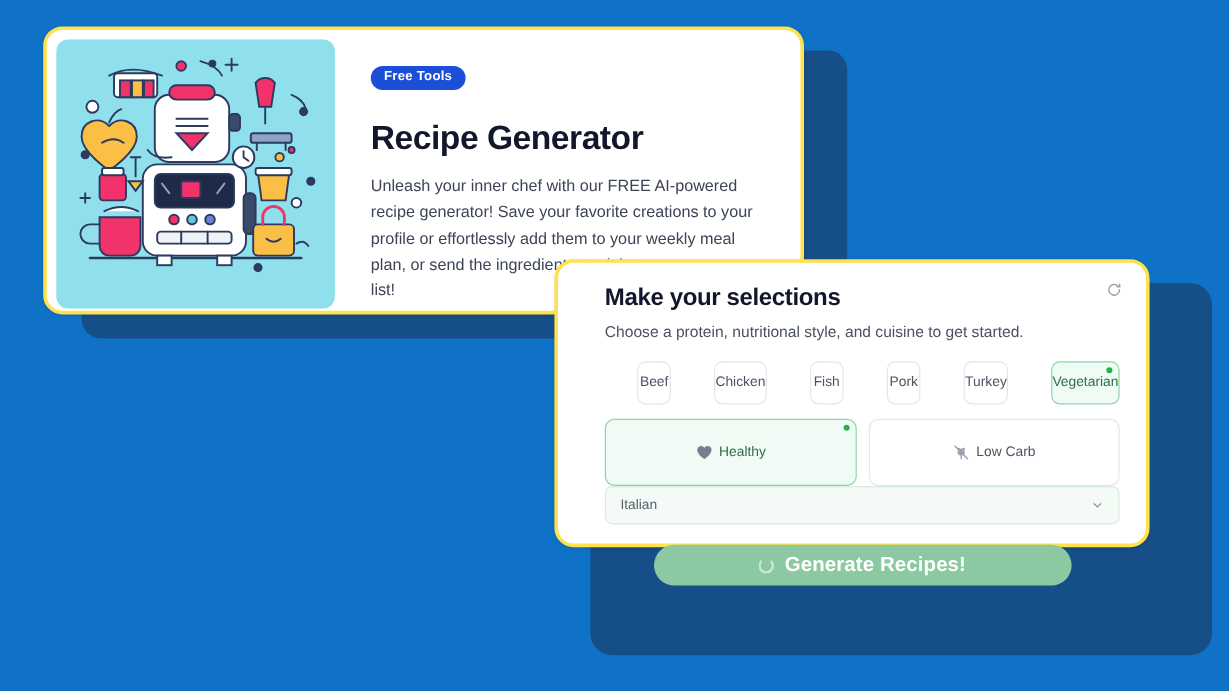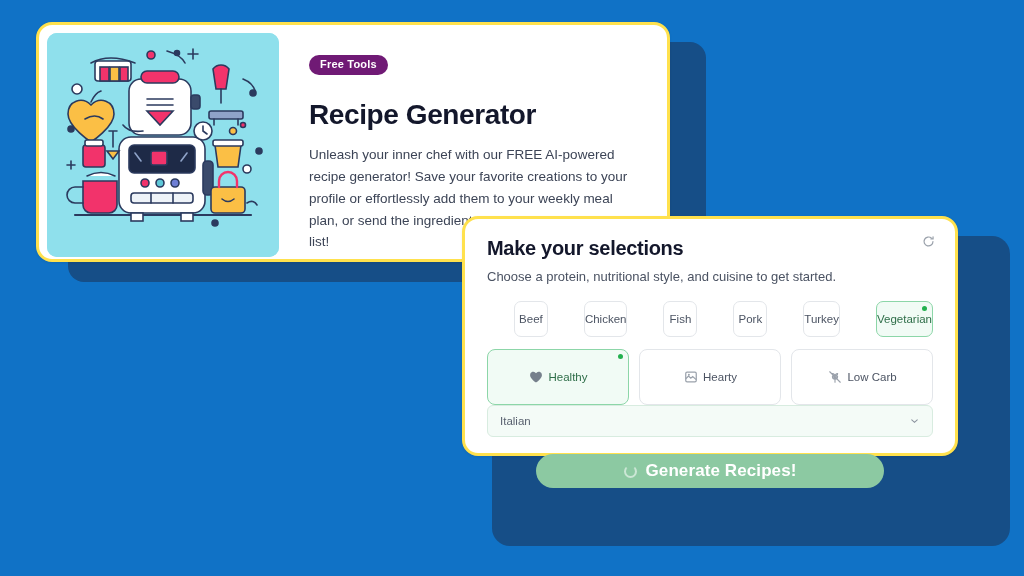--- a/index.html
+++ b/index.html
@@ -59,21 +59,21 @@
   .hero-body {
     flex: 1;
     padding: 22px 18px 10px 30px;
     display: flex;
     flex-direction: column;
   }
 
   .badge {
     display: inline-block;
     align-self: flex-start;
-    background: #701a75;
+    background: #1d4ed8;
     color: #ffffff;
     font-size: 11px;
     font-weight: 700;
     letter-spacing: .2px;
     padding: 4px 11px 5px;
     border-radius: 999px;
     line-height: 1;
   }
 
   #hero-title {
@@ -91,21 +91,21 @@
     color: #3c4456;
     max-width: 350px;
   }
 
   
   #panel-card {
     left: 462px;
     top: 216px;
     width: 496px;
     height: 240px;
-    padding: 18px 22px 18px 22px;
+    padding: 18px 22px 18px 39px;
   }
 
   #panel-title {
     font-size: 20px;
     font-weight: 700;
     color: #13172b;
     letter-spacing: -0.3px;
   }
   #panel-subtitle {
     margin-top: 9px;
@@ -384,30 +384,20 @@
     <div class="tile selected">
       <span class="dot"></span>
       <span class="tile-icon">
         <svg width="14" height="14" viewBox="0 0 16 16" fill="currentColor">
           <path d="M8 14.3S1.2 10.1 1.2 5.7A3.7 3.7 0 0 1 8 3.6a3.7 3.7 0 0 1 6.8 2.1c0 4.4-6.8 8.6-6.8 8.6z"></path>
         </svg>
       </span>
       <span>Healthy</span>
     </div>
 
-    <div class="tile">
-      <span class="tile-icon">
-        <svg width="14" height="14" viewBox="0 0 16 16" fill="none" stroke="currentColor" stroke-width="1.4">
-          <rect x="2" y="2.5" width="12" height="11" rx="1.5"></rect>
-          <path d="M2 10l3.2-3 2.6 2.4 2.1-1.8L14 11"></path>
-          <circle cx="5.6" cy="5.4" r="1.1" fill="currentColor" stroke="none"></circle>
-        </svg>
-      </span>
-      <span>Hearty</span>
-    </div>
 
     <div class="tile">
       <span class="tile-icon">
         <svg width="14" height="14" viewBox="0 0 16 16" fill="none" stroke="currentColor" stroke-width="1.3" stroke-linecap="round">
           <path d="M8 14V6"></path>
           <path d="M8 6.8c-1.8 0-2.9-1.1-2.9-2.6C6.9 4.2 8 5.3 8 6.8z"></path>
           <path d="M8 6.8c1.8 0 2.9-1.1 2.9-2.6C9.1 4.2 8 5.3 8 6.8z"></path>
           <path d="M8 10.2c-1.8 0-2.9-1.1-2.9-2.6 1.8 0 2.9 1.1 2.9 2.6z"></path>
           <path d="M8 10.2c1.8 0 2.9-1.1 2.9-2.6-1.8 0-2.9 1.1-2.9 2.6z"></path>
           <path d="M2 2l12 12"></path>

